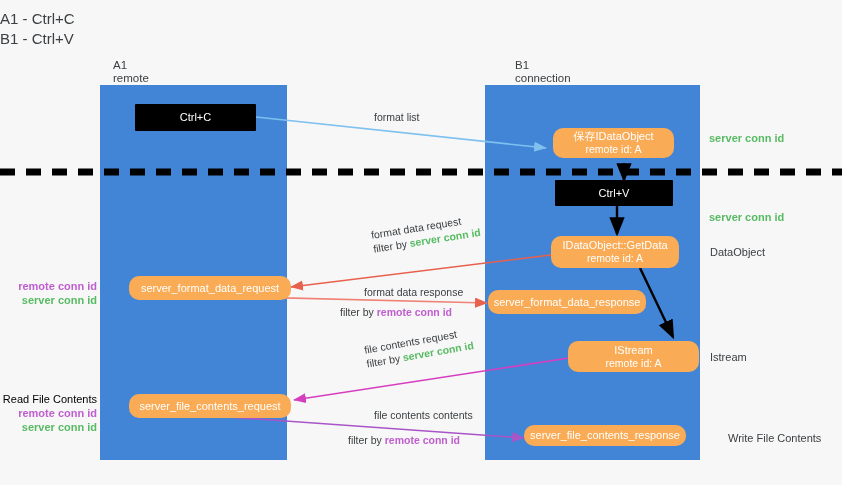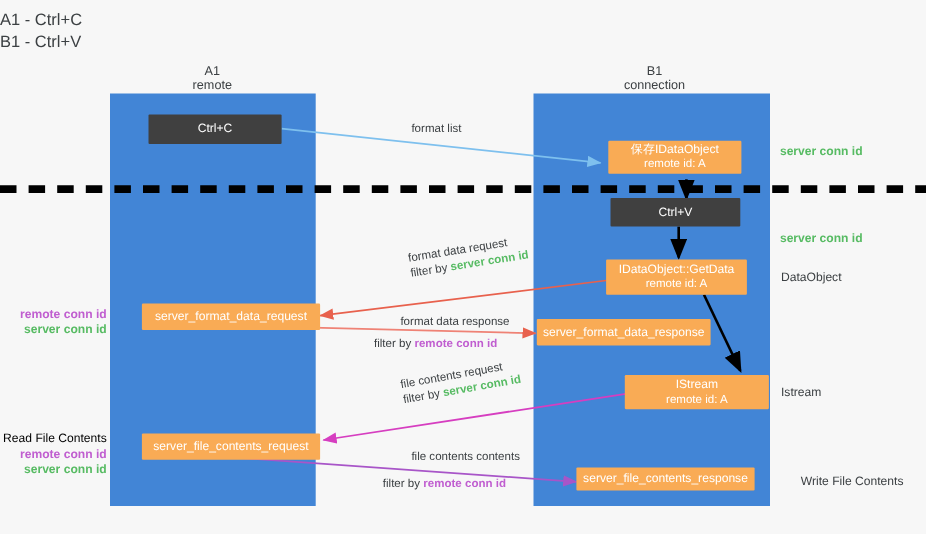--- a/index.html
+++ b/index.html
@@ -27,21 +27,21 @@
     left: 0;
     top: 9px;
     width: 842px;
     text-align: left;
     font-size: 15px;
     color: #3c4043;
     line-height: 20px;
   }
   .col-header {
     position: absolute;
-    text-align: center;
+    text-align: left;
     font-size: 11.5px;
     color: #3c4043;
     line-height: 13px;
     width: 160px;
   }
   .lane {
     position: absolute;
     background: #4285d6;
   }
   .node {
@@ -50,22 +50,22 @@
     display: flex;
     flex-direction: column;
     align-items: center;
     justify-content: center;
     color: #ffffff;
     font-size: 11px;
     line-height: 13px;
     text-align: center;
     border-radius: 1px;
   }
-  .node.orange { background: #f9ab55; }
-  .node.green  { background: #404040; text-align: center; }
+  .node.orange { background: #f9ab55; border-radius: 10px; }
+  .node.green  { background: #000000; text-align: center; }
   .node .l2 { font-size: 10.5px; }
   .edge-label {
     position: absolute;
     font-size: 10.5px;
     color: #3c4043;
     white-space: nowrap;
     line-height: 14px;
   }
   .side-label {
     position: absolute;

